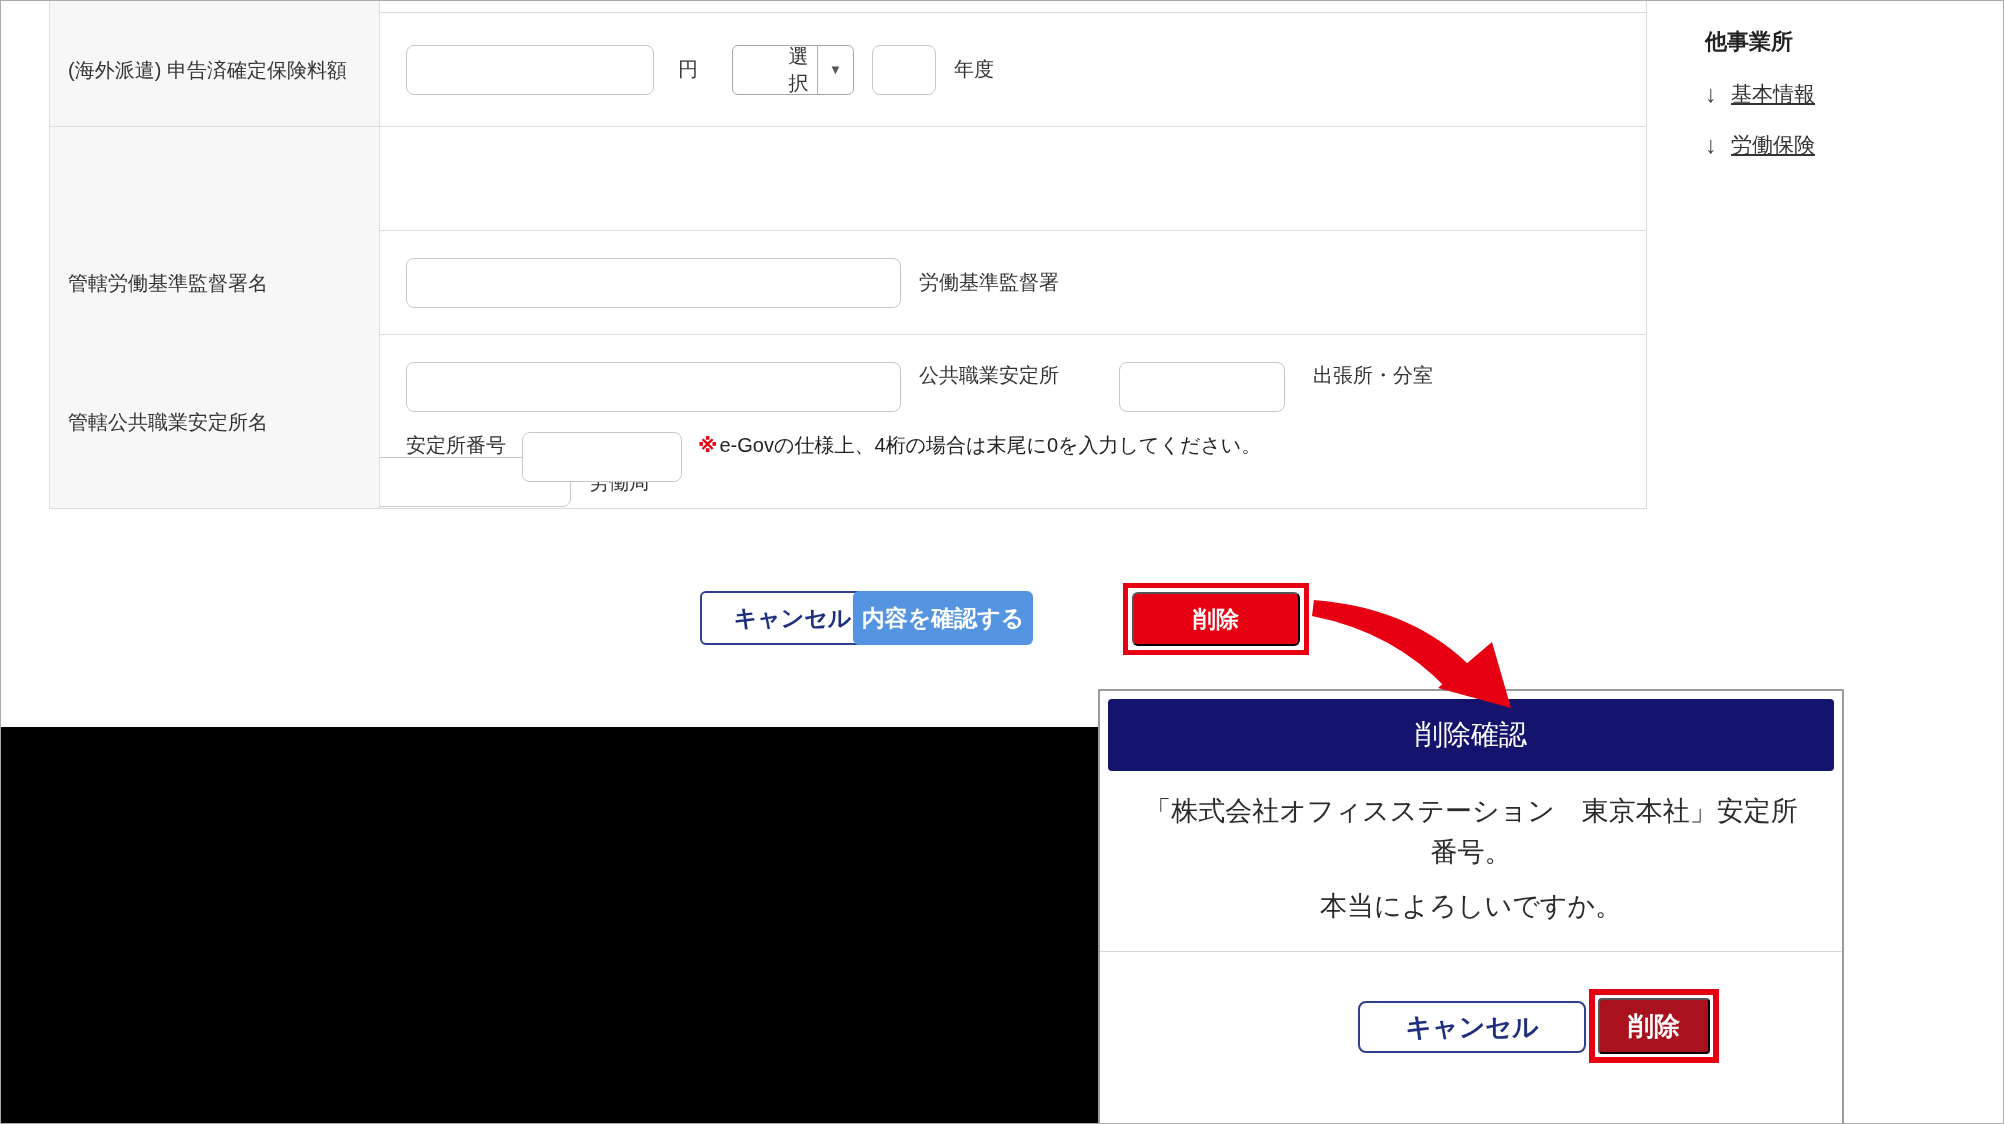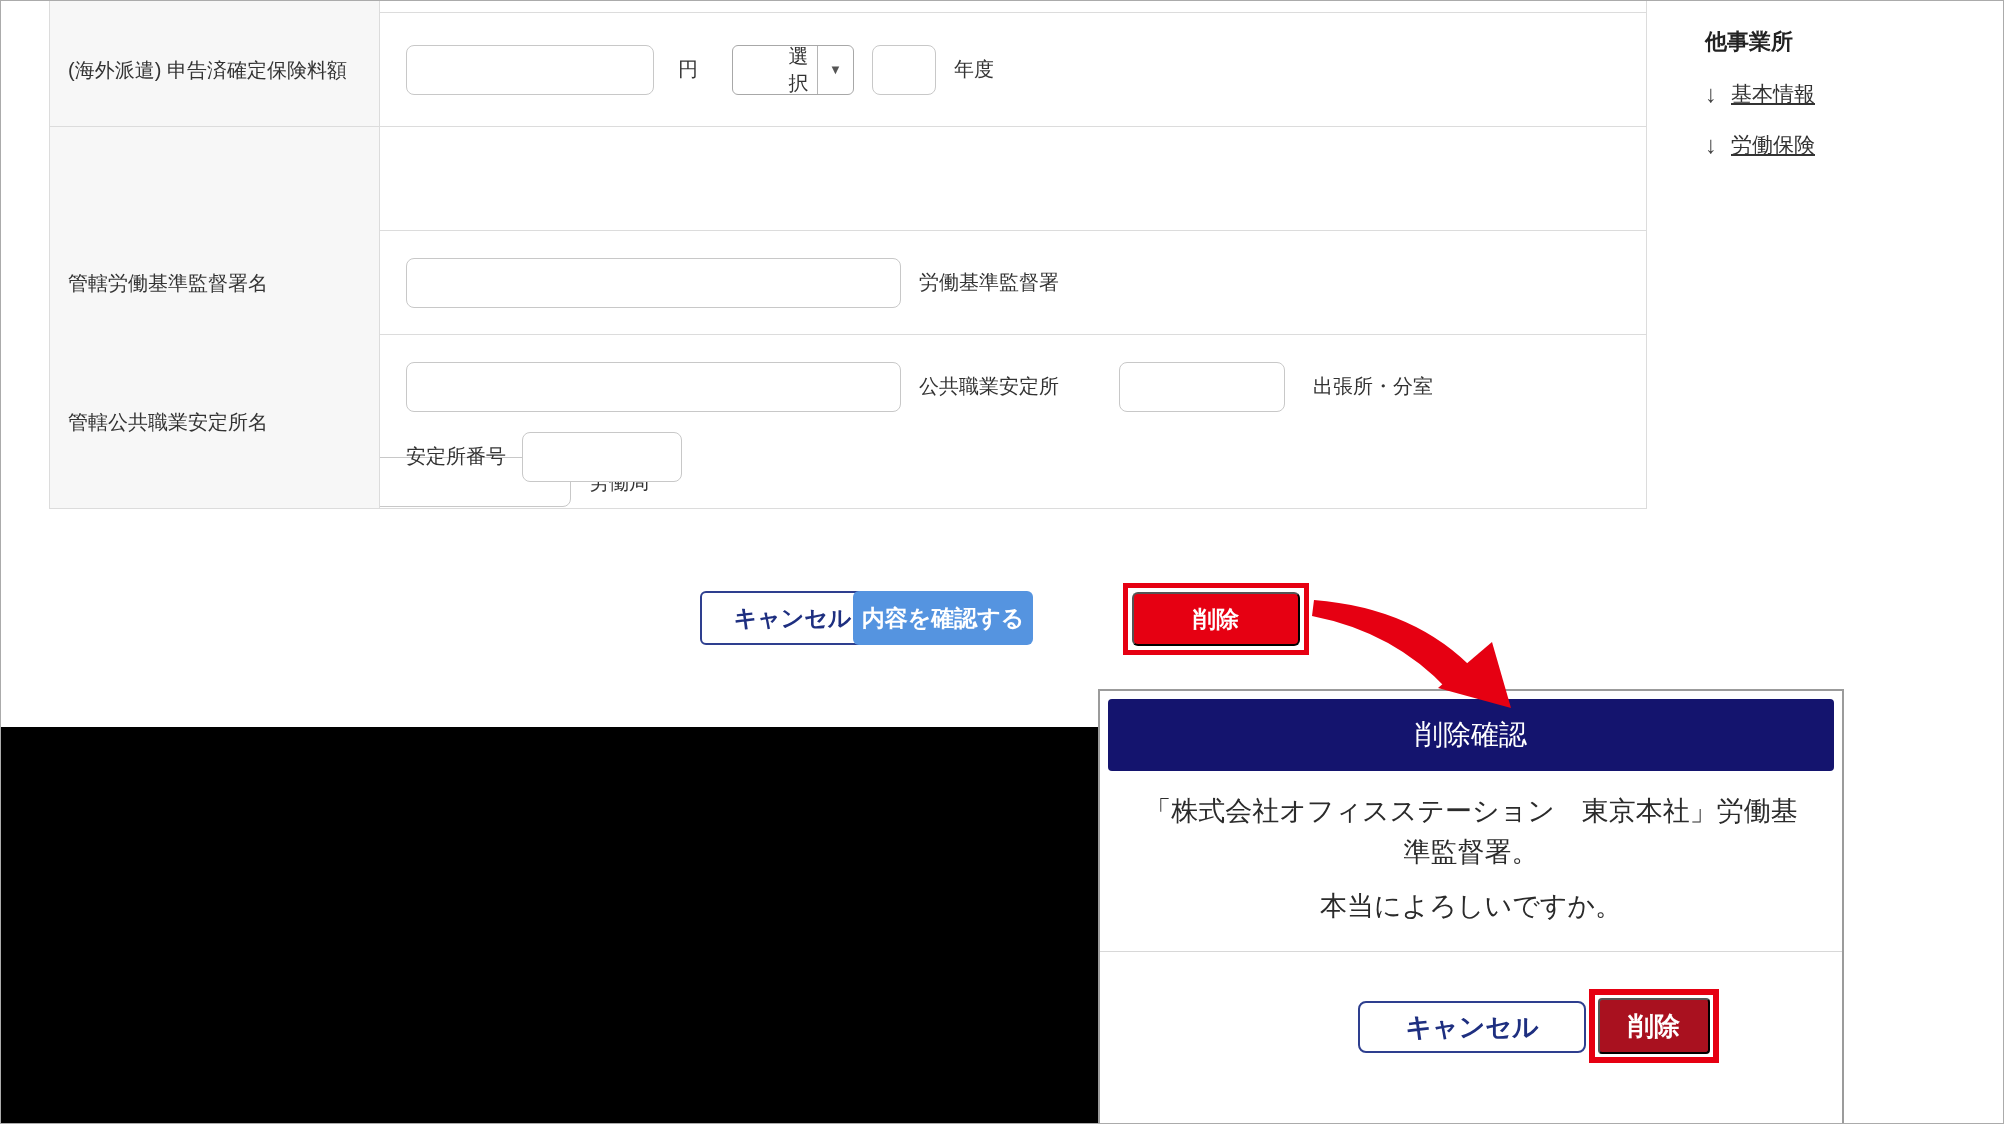--- a/index.html
+++ b/index.html
@@ -26,21 +26,21 @@
   .ml10{margin-left:18px;} .ml16{margin-left:16px;} .ml18{margin-left:18px;}
   .ml24{margin-left:24px;} .ml28{margin-left:28px;} .ml34{margin-left:34px;padding-left:47px;} .ml60{margin-left:60px;}
 
   .sel { width:122px; height:50px; border:1px solid #a8a8a8; border-radius:6px; background:#fff;
          display:flex; align-items:center; cursor:pointer; }
   .sel-txt { flex:1; text-align:center; font-size:20px; color:#333; }
   .sel-caret { width:36px; height:100%; border-left:1px solid #b5b5b5;
                display:flex; align-items:center; justify-content:center; font-size:13px; color:#555; }
 
   .cell-c.col { flex-direction:column; align-items:flex-start; justify-content:center; gap:20px; }
-  .fline { display:flex; align-items:center; }
+  .fline { display:flex; align-items:flex-start; }
   .note { font-size:20px; color:#222; }
   .note-mark { color:#e60012; font-weight:bold; margin-right:2px; }
 
   
   .sidebar { position:absolute; left:1704px; top:26px; }
   .sb-title { font-size:22px; font-weight:bold; color:#222; }
   .sb-item { display:flex; align-items:center; margin-top:23px; font-size:21px; }
   .sb-arrow { font-size:24px; color:#444; margin-right:14px; }
   .sb-link { color:#333; text-decoration:underline; cursor:pointer; }
 
@@ -124,20 +124,21 @@
       <div class="cell-c col">
         <div class="fline">
           <input class="inp w495" style="">
           <span class="ml18">公共職業安定所</span>
           <input class="inp w166 ml60" style="">
           <span class="ml28">出張所・分室</span>
         </div>
         <div class="fline">
           <span>安定所番号</span>
           <input class="inp w160 ml16" style="">
+          <span class="note ml16"><span class="note-mark">※</span><span>e-Govの仕様上、4桁の場合は末尾に0を入力してください。</span></span>
         </div>
       </div>
     </div>
   </div>
 
   <div class="sidebar">
     <div class="sb-title">他事業所</div>
     <div class="sb-item">
       <span class="sb-arrow">↓</span>
       <span class="sb-link">基本情報</span>
@@ -152,21 +153,21 @@
   <button class="btn btn-confirm">内容を確認する</button>
   <div class="del-annot">
     <button class="btn btn-delete">削除</button>
   </div>
 
   <div class="black-region"></div>
 
   <div class="modal">
     <div class="modal-header">削除確認</div>
     <div class="modal-body">
-      <div>「株式会社オフィスステーション　東京本社」労働基準監督署。</div>
+      <div>「株式会社オフィスステーション　東京本社」安定所番号。</div>
       <div class="modal-line2">本当によろしいですか。</div>
     </div>
     <div class="modal-divider"></div>
     <button class="btn modal-cancel">キャンセル</button>
     <div class="modal-del-annot">
       <button class="btn modal-btn-delete">削除</button>
     </div>
   </div>
 
   <svg class="arrow-svg" viewBox="0 0 260 135">

